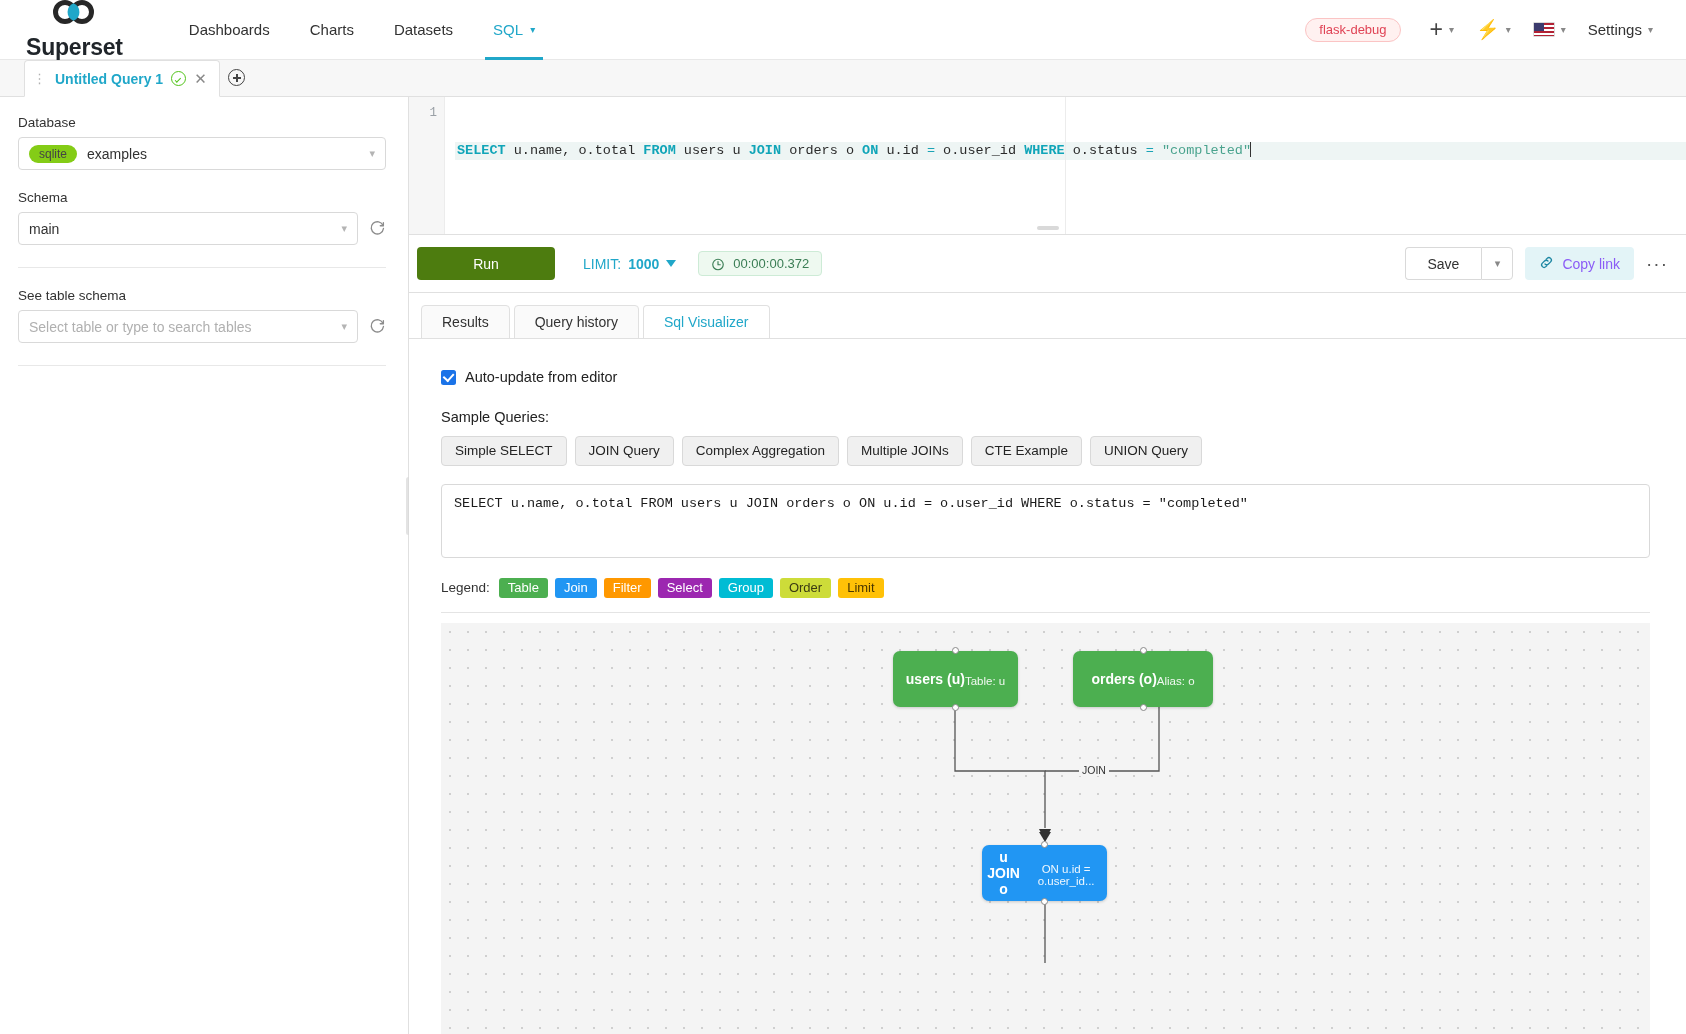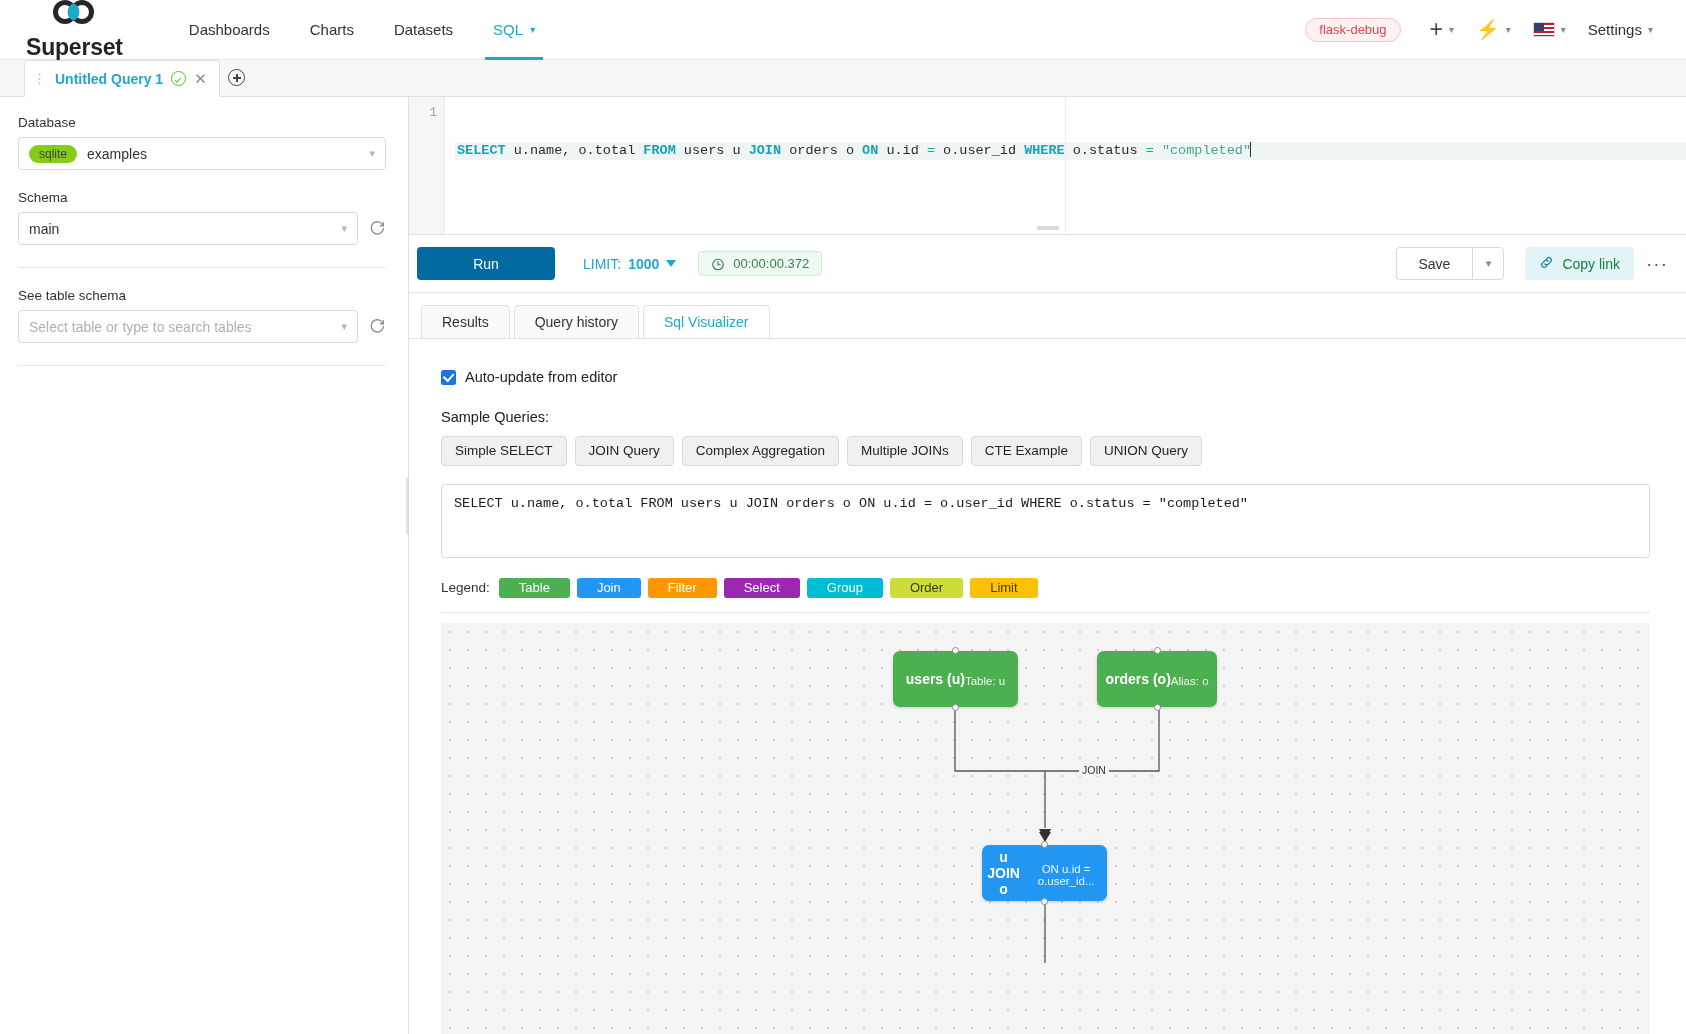--- a/index.html
+++ b/index.html
@@ -146,21 +146,21 @@
   .caret-bar { display:inline-block; width:1px; height:15px; background:#333;
     vertical-align:-3px; margin-left:-1px;}
   .vline { position:absolute; top:0; bottom:0; width:1px; background:#ececec; }
 
   
   .toolbar {
     height: 58px; display:flex; align-items:center; padding: 0 18px 0 8px;
     border-bottom:1px solid #e0e0e0; position:relative; background:#fff;
   }
   .run-btn {
-    width: 138px; height: 33px; background:#0369a1; color:#fff; border-radius:4px;
+    width: 138px; height: 33px; background:#4d7c0f; color:#fff; border-radius:4px;
     font-size:14px; display:flex; align-items:center; justify-content:center;
     border:none; cursor:pointer;
   }
   .limit-ctrl {
     display:flex; align-items:center; gap:7px; margin-left: 28px;
     color:#20a7c9; font-size: 14px; cursor:pointer;
   }
   .limit-label { color:#20a7c9; }
   .limit-val { color:#20a7c9; font-weight: bold; }
   .tri-down { width:0;height:0;border-left:5.5px solid transparent;border-right:5.5px solid transparent;
@@ -176,21 +176,21 @@
     height: 33px; border:1px solid #d9d9d9; border-right:none; border-radius: 4px 0 0 4px;
     padding: 0 22px; display:flex; align-items:center; font-size: 14px; color:#323232;
     background:#fff; cursor:pointer;
   }
   .save-caret {
     height: 33px; width: 32px; border:1px solid #d9d9d9; border-radius: 0 4px 4px 0;
     display:flex; align-items:center; justify-content:center; color:#888; font-size:11px;
     background:#fff; cursor:pointer;
   }
   .copy-link {
-    height:33px; margin-left: 21px; background:#e3f4f7; color:#15803d; border-radius:4px;
+    height:33px; margin-left: 12px; background:#e3f4f7; color:#8b5cf6; border-radius:4px;
     padding: 0 14px; display:flex; align-items:center; gap:8px; font-size:14px; cursor:pointer;
   }
   .dots-btn { margin-left: 12px; color:#555; font-size: 19px; letter-spacing:1px; cursor:pointer; line-height:0.5;}
   .vsplit-handle{
     position:absolute; left:50%; transform:translateX(-50%); top:-9px;
     width:22px; height:4px; background:#d9d9d9; border-radius:2px;
   }
 
   
   .res-tabs { display:flex; gap:4px; padding: 12px 0 0 12px; background:#fff; }
@@ -226,21 +226,21 @@
   .sql-textarea {
     width: 100%; height: 74px; border:1px solid #d9d9d9; border-radius: 4px;
     font-family:"Liberation Mono", monospace; font-size: 13.5px; color:#1b1b1b;
     padding: 10px 12px; resize:none; background:#fff; outline:none; line-height:1.4;
   }
   .legend-row {
     display:flex; align-items:center; gap: 7px; margin: 16px 0 14px 0;
   }
   .legend-label { font-size: 13.5px; color:#333; margin-right: 2px; }
   .legend-chip {
-    color:#fff; font-size: 13px; border-radius:3px; padding: 3px 20px 4px; line-height:1;
+    color:#fff; font-size: 13px; border-radius:3px; padding: 3px 9px 4px; line-height:1;
   }
   .legend-sep { height:1px; background:#e4e4e4; }
 
   
   .canvas {
     margin: 10px 0 0 0; height: 420px; background:#f4f4f4; position:relative;
     overflow:hidden;
     background-image: radial-gradient(#cfcfcf 1px, transparent 1.1px);
     background-size: 18px 18px;
   }
@@ -491,21 +491,21 @@
 
             <div class="edge-label" style="left:638px; top:141px;">JOIN</div>
 
             <div class="node" style="left:452px; top:28px; width:125px; height:56px; background:#4caf50;">
               <span class="port top"></span>
               <span class="node-title">users (u)</span>
               <span class="node-sub">Table: u</span>
               <span class="port bottom"></span>
             </div>
 
-            <div class="node" style="left:656px; top:28px; width:120px; height:56px; background:#4caf50;">
+            <div class="node" style="left:632px; top:28px; width:140px; height:56px; background:#4caf50;">
               <span class="port top"></span>
               <span class="node-title">orders (o)</span>
               <span class="node-sub">Alias: o</span>
               <span class="port bottom"></span>
             </div>
 
             <div class="node" style="left:541px; top:222px; width:125px; height:56px; background:#2196f3;">
               <span class="port top"></span>
               <span class="node-title">u JOIN o</span>
               <span class="node-sub">ON u.id = o.user_id...</span>

